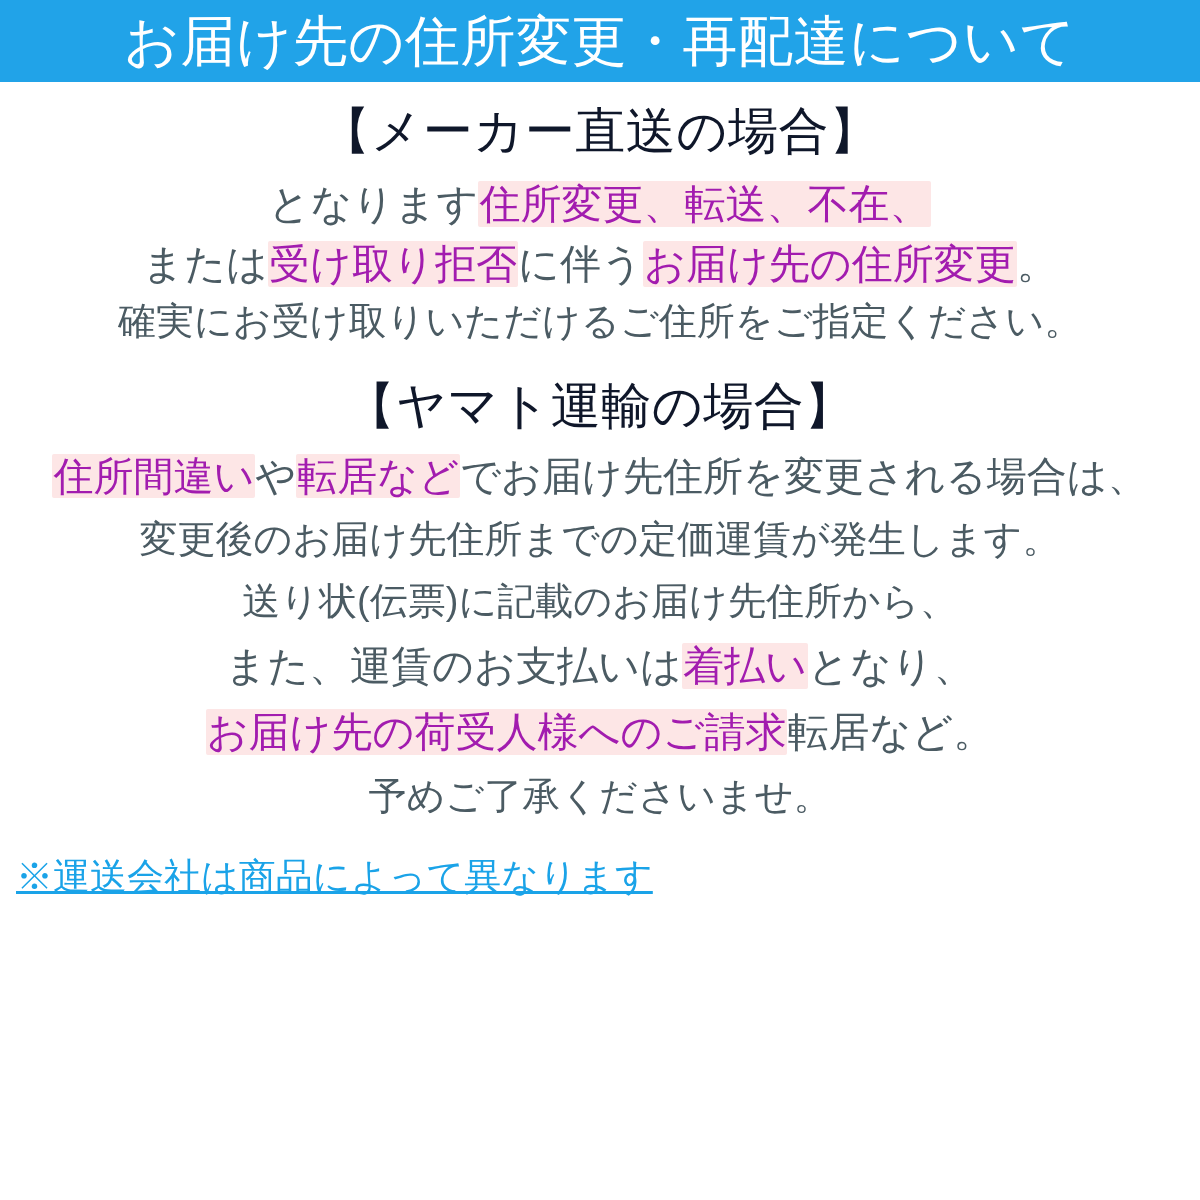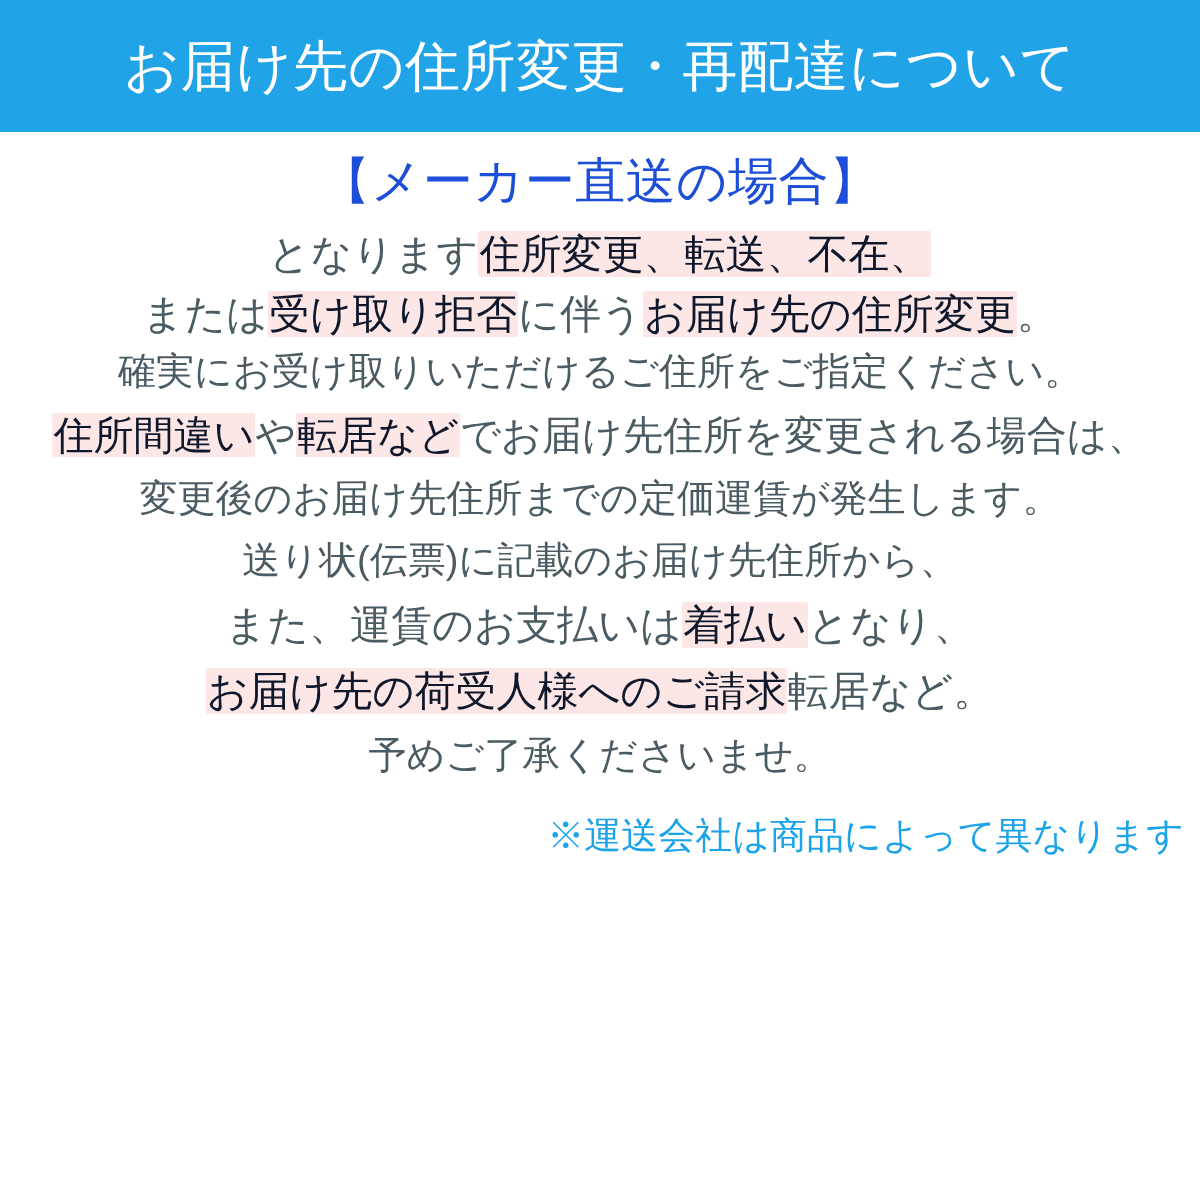--- a/index.html
+++ b/index.html
@@ -14,42 +14,42 @@
     overflow: hidden;
   }
   .page {
     position: relative;
     width: 1200px;
     height: 1200px;
     box-sizing: border-box;
   }
   .header-bar {
     width: 1200px;
-    height: 132px;
+    height: 82px;
     background: #21a3e8;
     display: flex;
     align-items: center;
     justify-content: center;
     box-sizing: border-box;
   }
   .header-title {
     color: #ffffff;
     font-size: 55px;
     line-height: 1;
     letter-spacing: 0.5px;
     white-space: nowrap;
     font-weight: 400;
   }
   .content {
     padding: 0 16px;
     box-sizing: border-box;
   }
   .section-heading {
     text-align: center;
-    color: #1d4ed8;
+    color: #0f172a;
     font-size: 50px;
     line-height: 1.1;
     margin: 22px 0 16px 0;
     font-weight: 400;
     letter-spacing: 0.5px;
   }
   .section-heading.second {
     margin-top: 30px;
     margin-bottom: 14px;
   }
@@ -61,32 +61,33 @@
     white-space: nowrap;
     font-weight: 400;
   }
   .line.small {
     font-size: 38px;
   }
   .line.wide {
     font-size: 40px;
   }
   .hl-green {
-    color: #0f172a;
+    color: #a21caf;
     background: #fde6e6;
     padding: 0 1px;
     border-radius: 2px;
   }
   .note {
-    text-align: right;
+    text-align: left;
     color: #1aa3e8;
     font-size: 37px;
     line-height: 1.2;
     margin-top: 32px;
     white-space: nowrap;
+    text-decoration: underline;
   }
   .block-a .line { margin: 2px 0; }
   .block-b .line { margin: 8px 0; }
 </style>
 </head>
 <body>
 
 <div class="page">
 
   <div class="header-bar">
@@ -100,20 +101,21 @@
     <div class="block-a">
       <div class="line">
         <span>となります</span><span class="hl-green">住所変更、転送、不在、</span>
       </div>
       <div class="line">
         <span>または</span><span class="hl-green">受け取り拒否</span><span>に伴う</span><span class="hl-green">お届け先の住所変更</span><span>。</span>
       </div>
       <div class="line small">確実にお受け取りいただけるご住所をご指定ください。</div>
     </div>
 
+    <div class="section-heading second">【ヤマト運輸の場合】</div>
 
     <div class="block-b">
       <div class="line wide">
         <span class="hl-green">住所間違い</span><span>や</span><span class="hl-green">転居など</span><span>でお届け先住所を変更される場合は、</span>
       </div>
       <div class="line small">変更後のお届け先住所までの定価運賃が発生します。</div>
       <div class="line small">送り状(伝票)に記載のお届け先住所から、</div>
       <div class="line">
         <span>また、運賃のお支払いは</span><span class="hl-green">着払い</span><span>となり、</span>
       </div>

